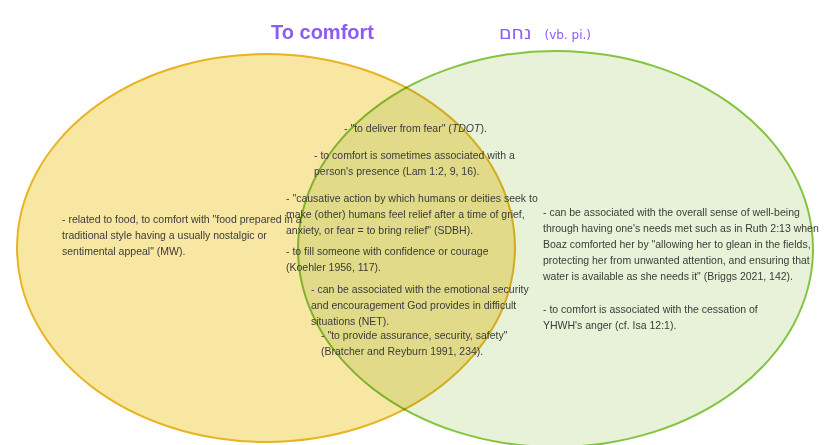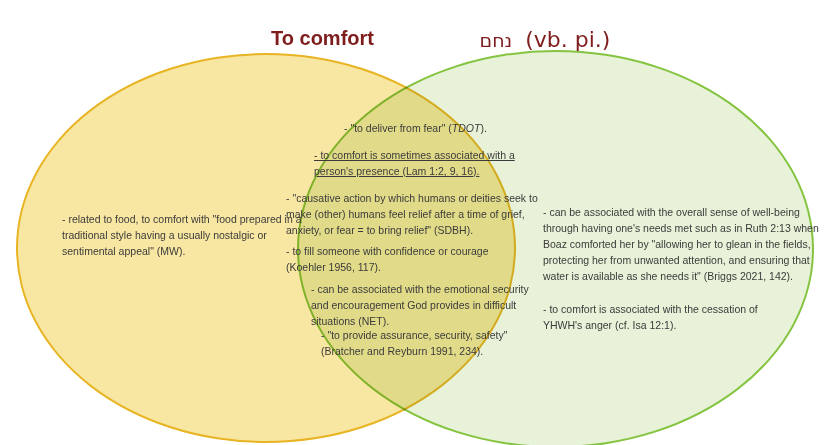--- a/index.html
+++ b/index.html
@@ -3,45 +3,45 @@
 <meta charset="utf-8">
 <style>
   html, body { margin:0; padding:0; }
   body {
     width:825px; height:445px; overflow:hidden; background:#ffffff;
     font-family:"Liberation Sans", sans-serif;
   }
   .canvas { position:relative; width:825px; height:445px; }
 
   
-  .title { position:absolute; top:27px; text-align:center; color:#7f1d1d; }
+  .title { position:absolute; top:21px; text-align:center; color:#8b5cf6; }
   .title-left { left:225px; width:195px; font-weight:700; font-size:20px; }
   .title-right { left:440px; width:210px; font-weight:400; font-size:19px;
                  font-family:"DejaVu Sans", sans-serif; }
-  .title-right .suffix { margin-left:13px; font-size:22px; }
+  .title-right .suffix { margin-left:13px; font-size:12px; }
 
   
   .ellipses { position:absolute; left:0; top:0; width:825px; height:445px; isolation:isolate; }
   .ellipse { position:absolute; border-radius:50%; mix-blend-mode:multiply; box-sizing:border-box; }
   .ellipse.left  { left:16px;  top:53px; width:500px; height:390px;
                    background:var(--left_fill);  border:2px solid var(--left_stroke); }
   .ellipse.right { left:297px; top:50px; width:517px; height:398px;
                    background:var(--right_fill); border:2px solid var(--right_stroke); }
 
   
   .texts { position:absolute; left:0; top:0; width:825px; height:445px; }
   .item { position:absolute; margin:0; font-size:10.5px; line-height:16px; color:var(--text); }
   .item b { font-weight:400; }
   .item i { font-style:italic; }
 
   .l1 { left:62px;  top:211px; width:248px; }
   .l2 { left:55px;  top:267px; width:120px; }
 
   .m1 { left:344px; top:120px; white-space:nowrap; }
-  .m2 { left:314px; top:147px; width:205px;text-decoration:underline; }
+  .m2 { left:314px; top:147px; width:205px; }
   .m3 { left:286px; top:190px; width:258px; }
   .m4 { left:286px; top:243px; width:220px; }
   .m5 { left:311px; top:281px; width:225px; }
   .m6 { left:321px; top:327px; width:215px; }
 
   .r1 { left:543px; top:140px; width:262px; }
   .r2 { left:543px; top:204px; width:278px; }
   .r3 { left:543px; top:301px; width:245px; }
 </style>
 </head>

